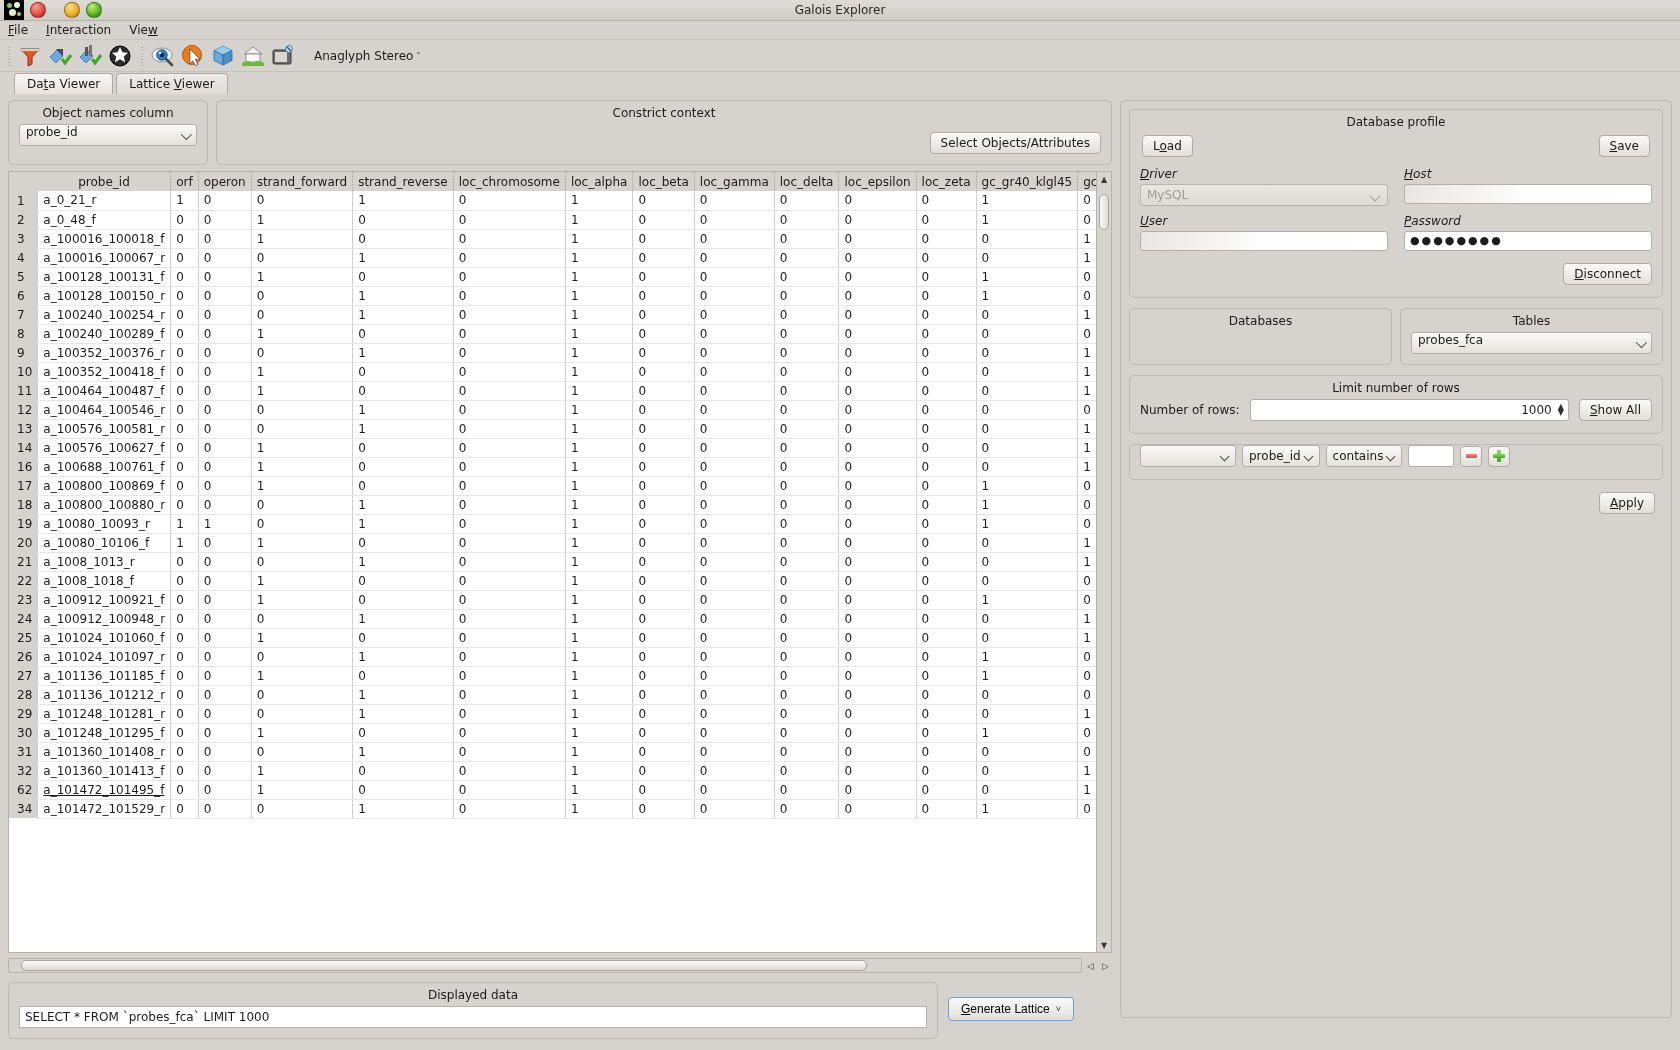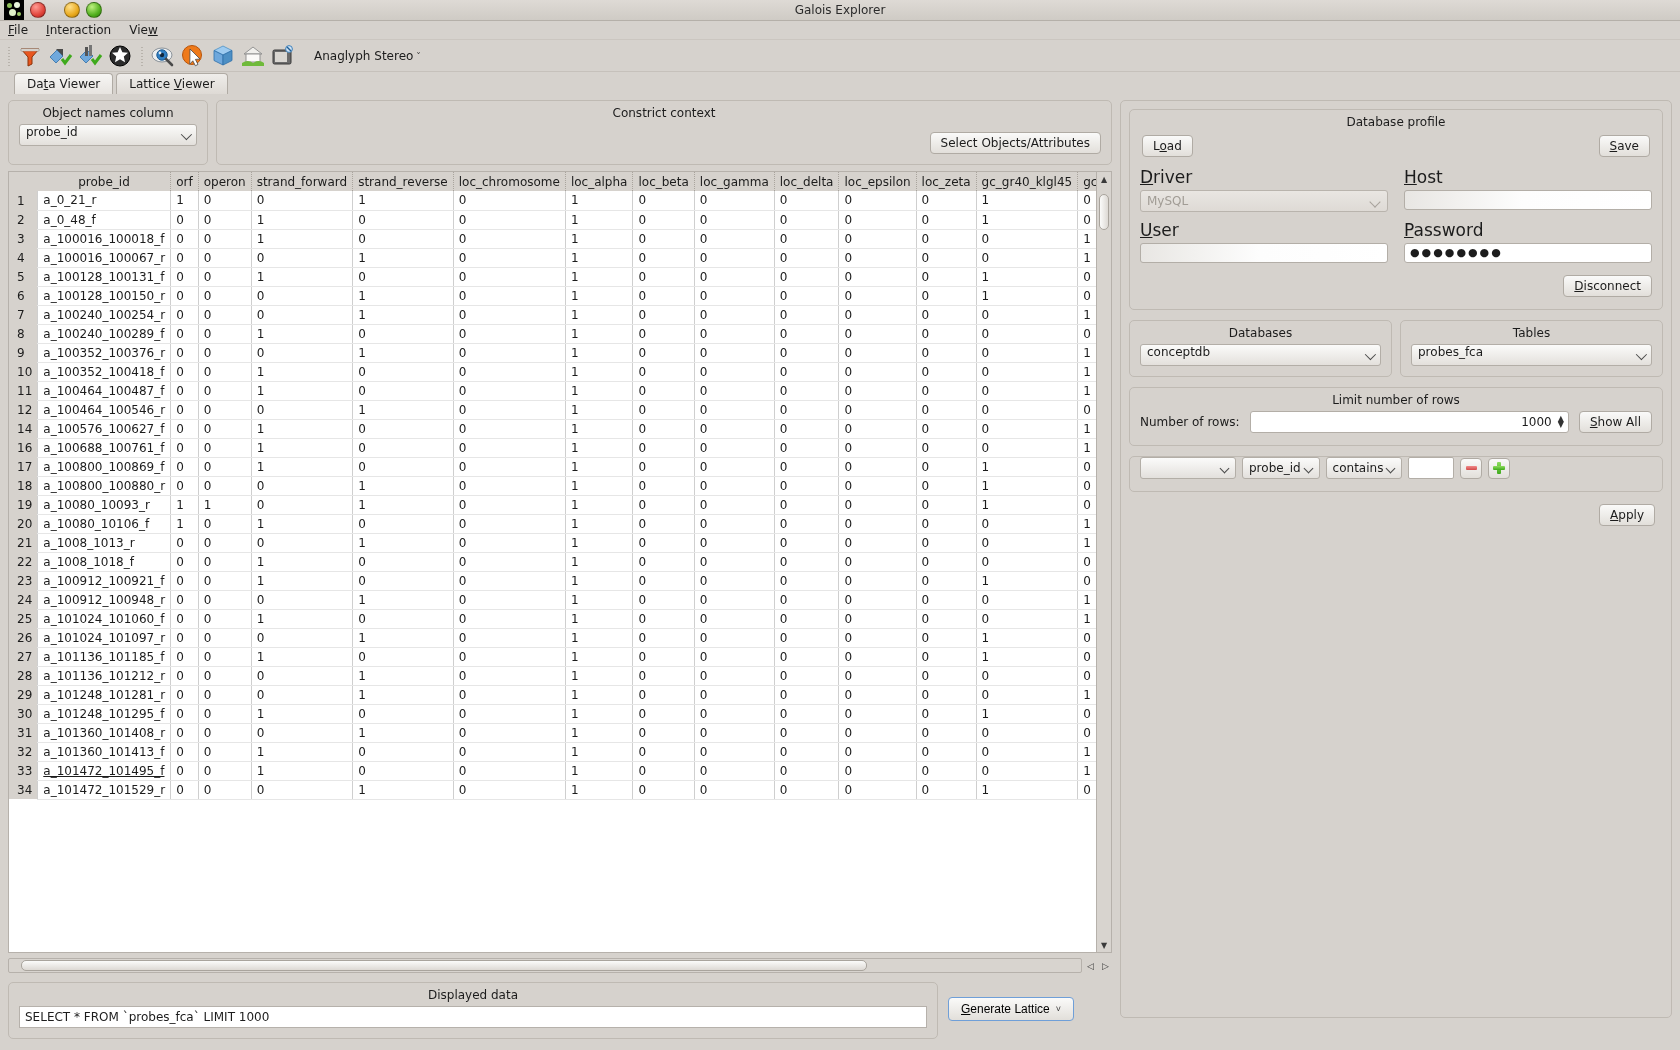--- a/index.html
+++ b/index.html
@@ -214,21 +214,21 @@
     background: linear-gradient(180deg,#fafaf9,#e2dfda);
     padding: 4px 12px; font-size:12px; display:flex; align-items:center; gap:6px;
     margin-bottom: 18px;
   }
 
   
   .rpanel { height: 918px; padding: 0; }
   .dbprofile { padding: 0 10px 12px 10px; }
   .row-lsbtn { display:flex; justify-content: space-between; margin: 2px 2px 10px 2px; }
   .field-grid { display: grid; grid-template-columns: 1fr 1fr; gap: 4px 16px; }
-  .flabel { font-size: 17px; margin-bottom: 3px; }
+  .flabel { font-size: 12px; margin-bottom: 3px; font-style: italic; }
   .flabel u { text-decoration: underline; }
   .finput {
     height: 20px; border:1px solid #b3aea7; border-radius:3px; background:#fff;
     font-size:12px; padding: 2px 5px; font-family:"DejaVu Sans", sans-serif;
     width: 100%;
   }
   .finput.blurred {
     background: linear-gradient(90deg,#e8e6e3 0%, #f2f1ef 22%, #fdfdfd 48%, #ffffff 100%);
     color: transparent;
   }
@@ -649,20 +649,37 @@
                 <td style="width: 62px;">1</td>
                 <td style="width: 55px;">0</td>
                 <td style="width: 68px;">0</td>
                 <td style="width: 62px;">0</td>
                 <td style="width: 68px;">0</td>
                 <td style="width: 55px;">0</td>
                 <td style="width: 90px;">0</td>
                 <td style="width: 90px;">0</td>
               </tr>
               <tr>
+                <td class="rownum" style="width: 34px;">13</td>
+                <td class="idcell" style="width: 118px;">a_100576_100581_r</td>
+                <td style="width: 45px;">0</td>
+                <td style="width: 50px;">0</td>
+                <td style="width: 92px;">0</td>
+                <td style="width: 92px;">1</td>
+                <td style="width: 103px;">0</td>
+                <td style="width: 62px;">1</td>
+                <td style="width: 55px;">0</td>
+                <td style="width: 68px;">0</td>
+                <td style="width: 62px;">0</td>
+                <td style="width: 68px;">0</td>
+                <td style="width: 55px;">0</td>
+                <td style="width: 90px;">0</td>
+                <td style="width: 90px;">1</td>
+              </tr>
+              <tr>
                 <td class="rownum" style="width: 34px;">14</td>
                 <td class="idcell" style="width: 118px;">a_100576_100627_f</td>
                 <td style="width: 45px;">0</td>
                 <td style="width: 50px;">0</td>
                 <td style="width: 92px;">1</td>
                 <td style="width: 92px;">0</td>
                 <td style="width: 103px;">0</td>
                 <td style="width: 62px;">1</td>
                 <td style="width: 55px;">0</td>
                 <td style="width: 68px;">0</td>
@@ -955,21 +972,21 @@
                 <td style="width: 62px;">1</td>
                 <td style="width: 55px;">0</td>
                 <td style="width: 68px;">0</td>
                 <td style="width: 62px;">0</td>
                 <td style="width: 68px;">0</td>
                 <td style="width: 55px;">0</td>
                 <td style="width: 90px;">0</td>
                 <td style="width: 90px;">1</td>
               </tr>
               <tr>
-                <td class="rownum" style="width: 34px;">33</td>
+                <td class="rownum" style="width: 34px;">62</td>
                 <td class="idcell" style="width: 118px; text-decoration: underline;">a_101472_101495_f</td>
                 <td style="width: 45px;">0</td>
                 <td style="width: 50px;">0</td>
                 <td style="width: 92px;">1</td>
                 <td style="width: 92px;">0</td>
                 <td style="width: 103px;">0</td>
                 <td style="width: 62px;">1</td>
                 <td style="width: 55px;">0</td>
                 <td style="width: 68px;">0</td>
                 <td style="width: 62px;">0</td>
@@ -1057,25 +1074,20 @@
 
           <div class="disconnect-row">
             <button class="btn"><u>D</u>isconnect</button>
           </div>
         </div>
       </div>
 
       <div class="dbtables" style="margin:10px 8px 0 8px;">
         <div class="gbox">
           <div class="gbox-title">Databases</div>
-          <div class="halfbox-inner">
-            <div class="combo-wrap">
-              <div class="combo">conceptdb</div>
-            </div>
-          </div>
         </div>
         <div class="gbox">
           <div class="gbox-title">Tables</div>
           <div class="halfbox-inner">
             <div class="combo-wrap">
               <div class="combo">probes_fca</div>
             </div>
           </div>
         </div>
       </div>

